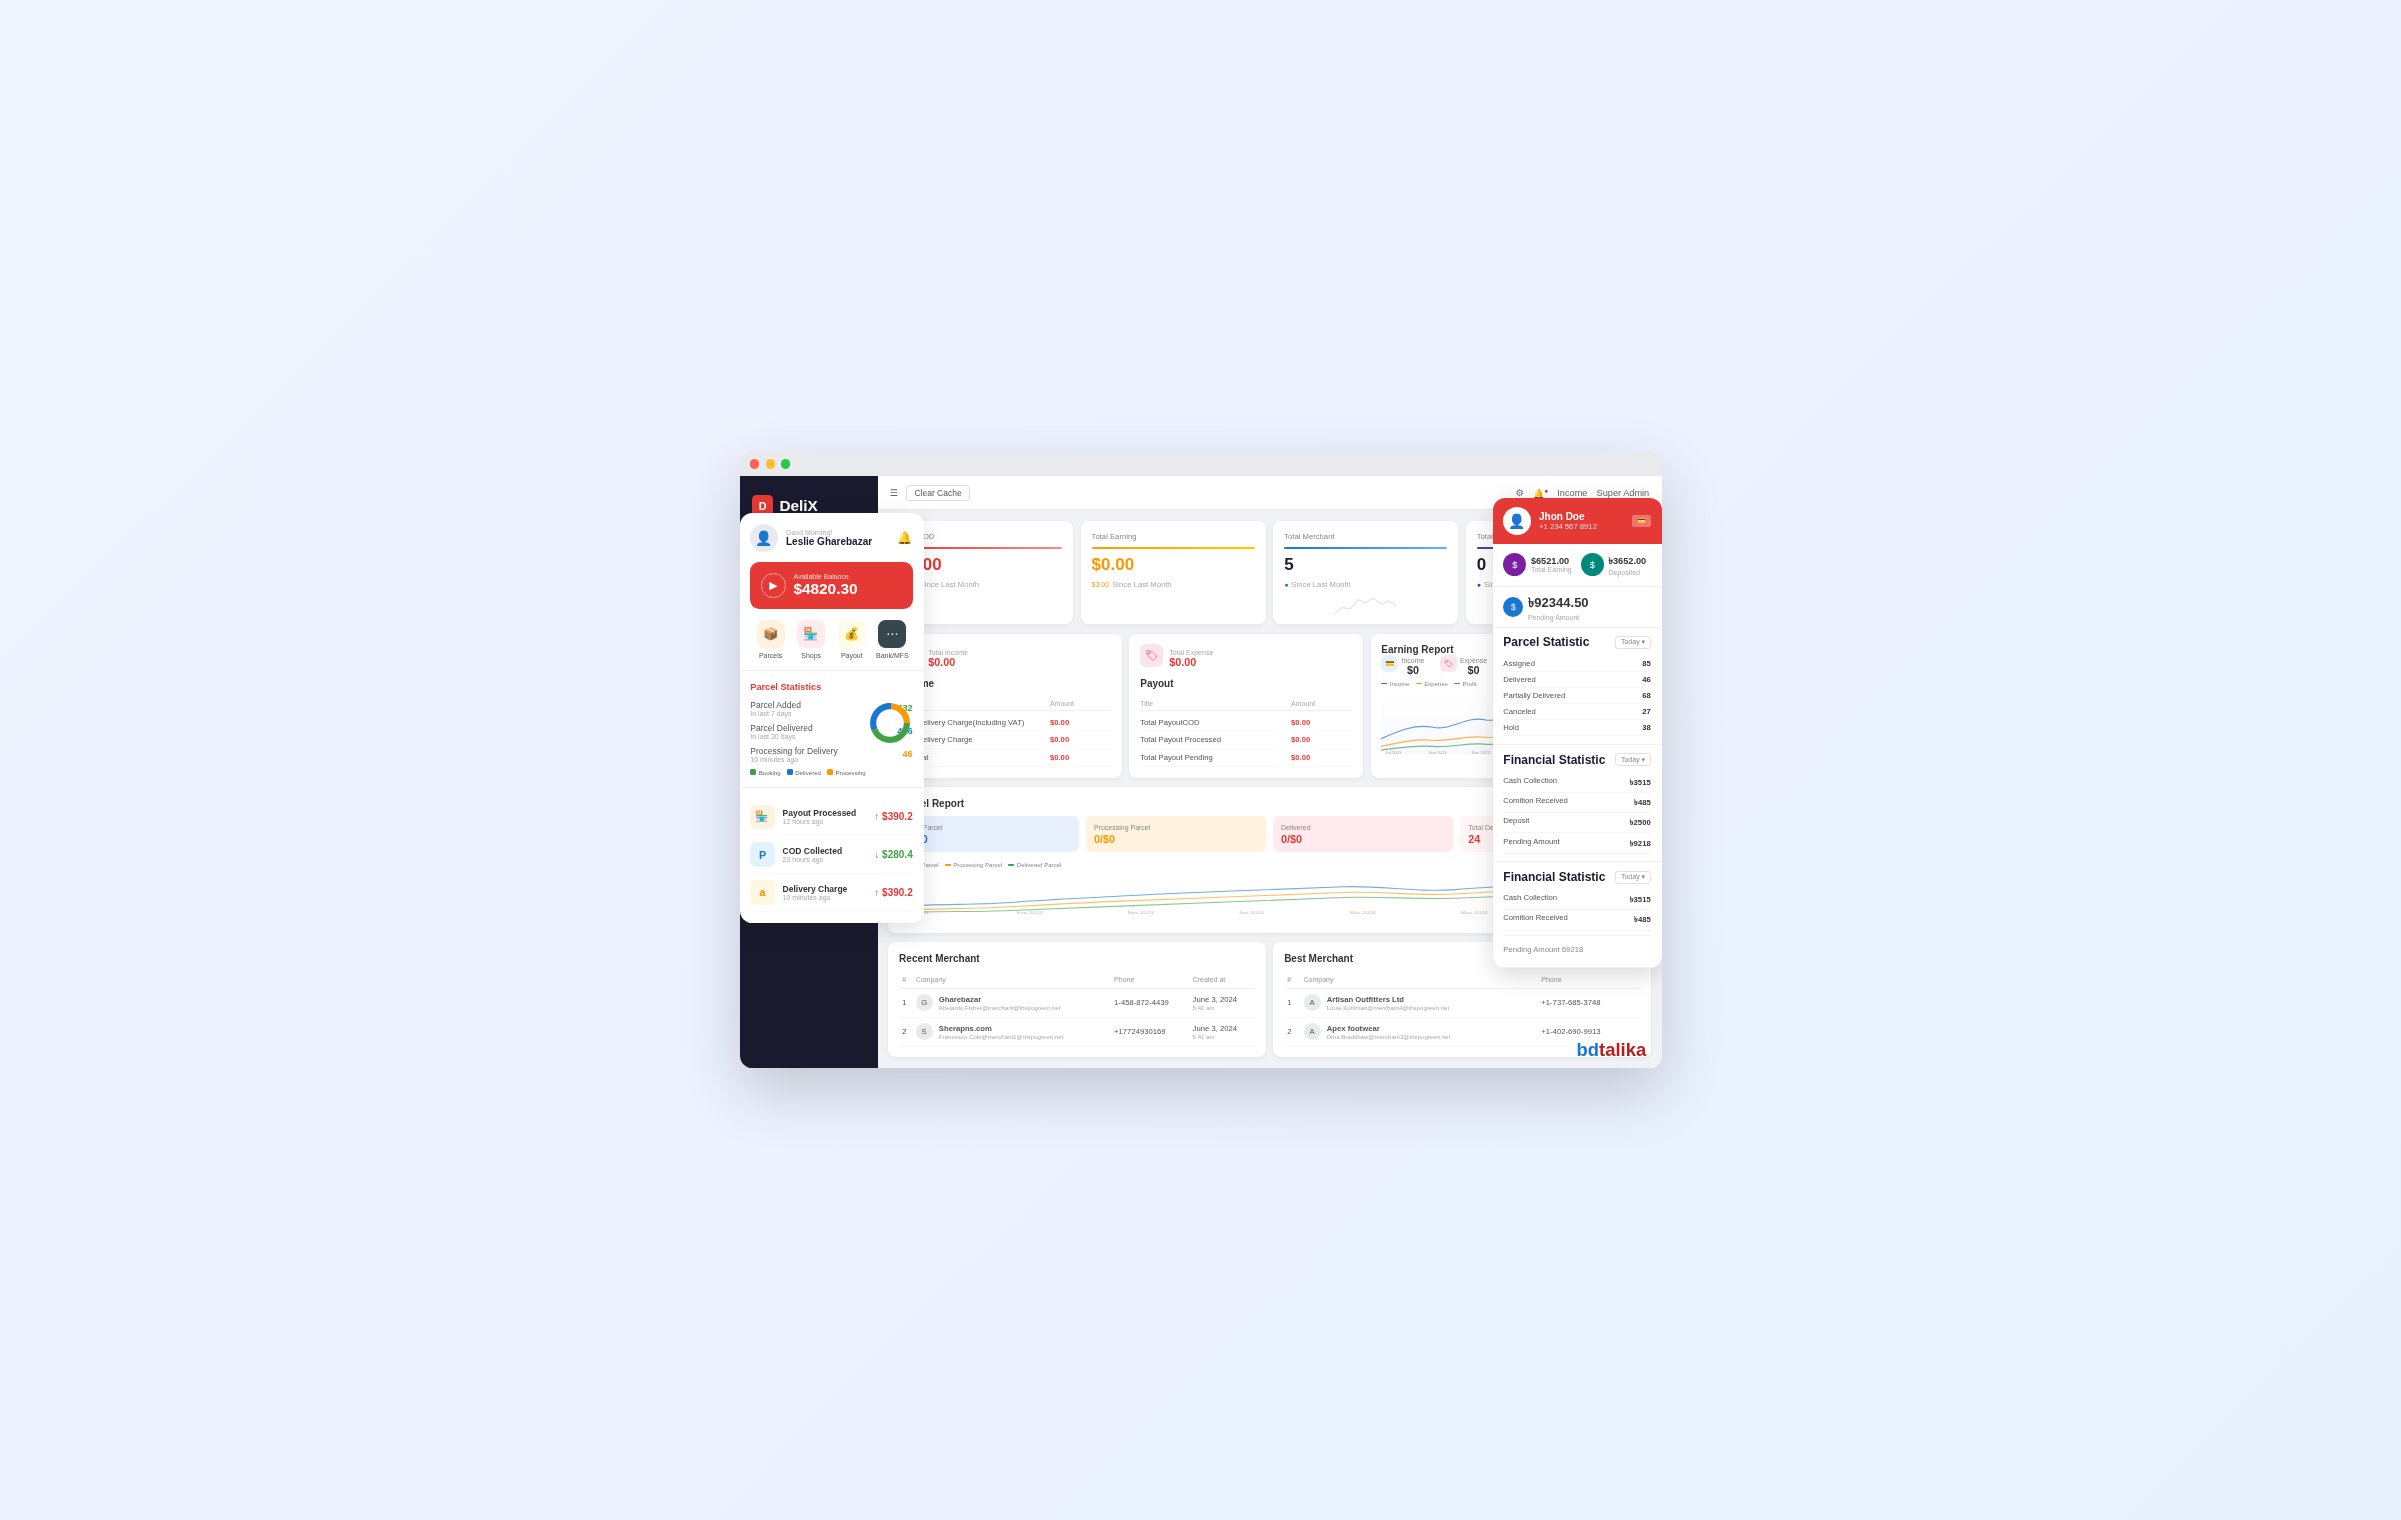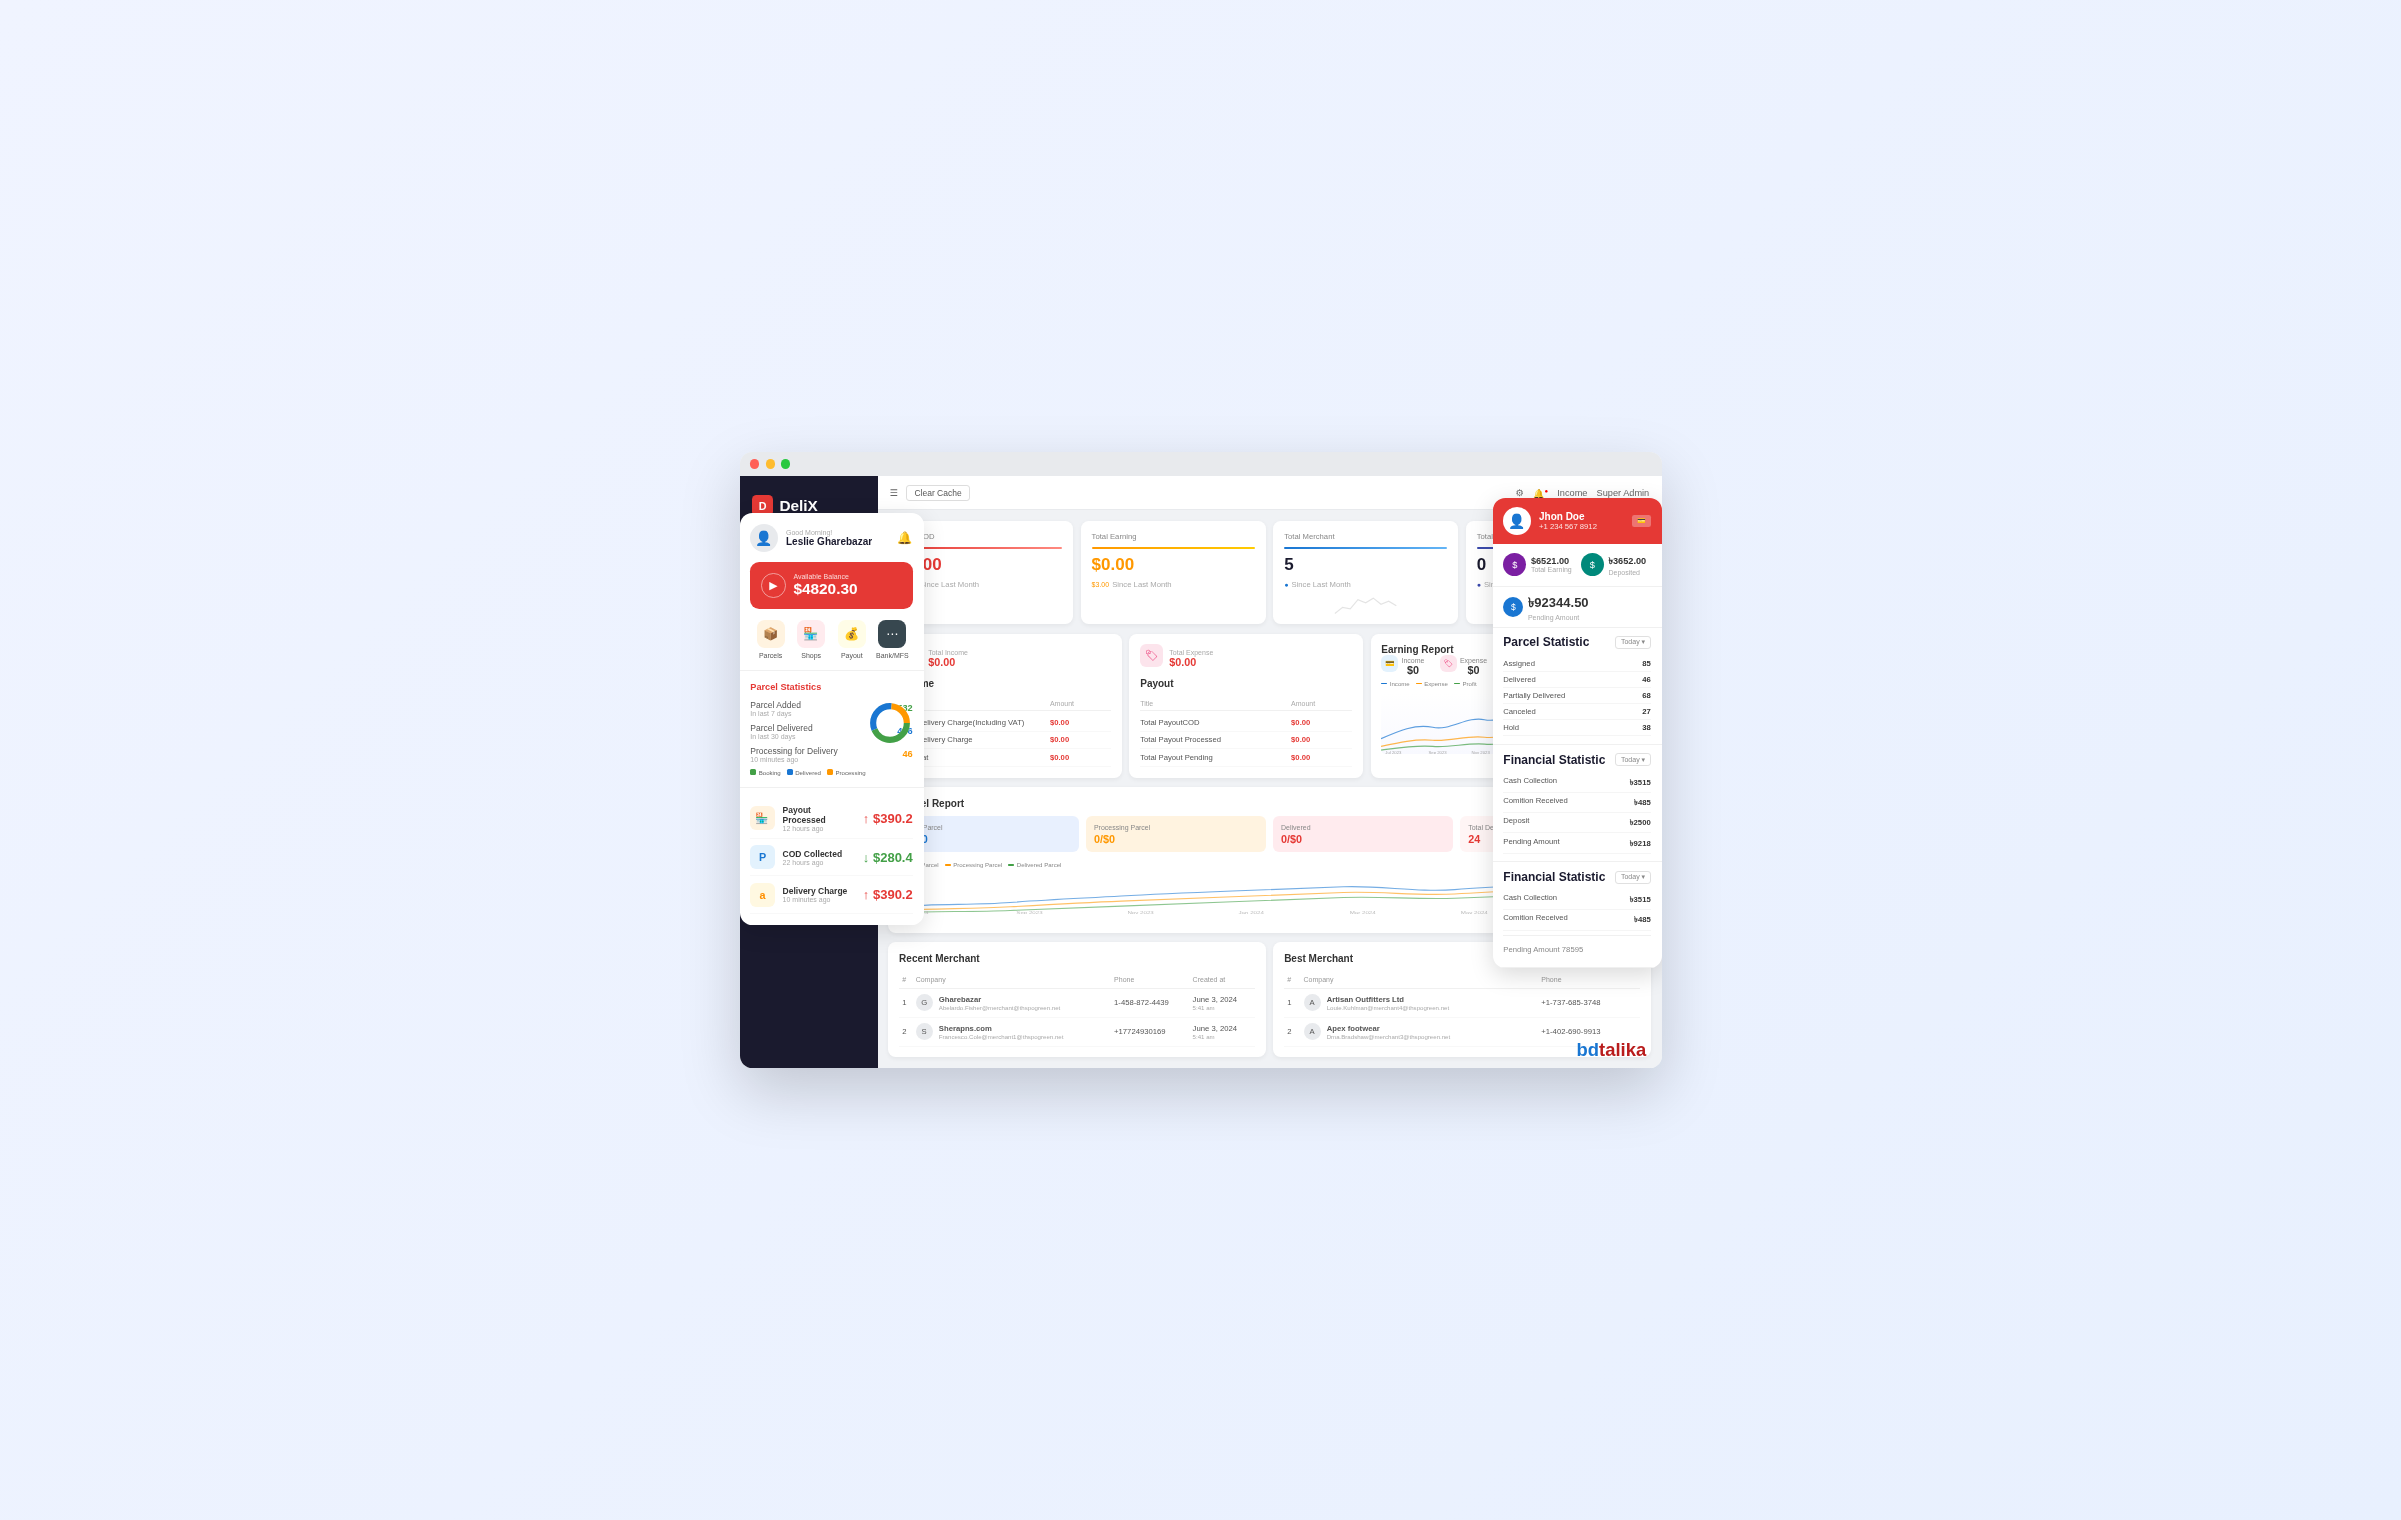--- a/index.html
+++ b/index.html
@@ -323,21 +323,21 @@
       border-bottom: 0.8px solid #f8f8f8;
     }
     .payout-icon {
       width: 24.6px; height: 24.6px; border-radius: 6.1px;
       display: flex; align-items: center; justify-content: center;
       font-size: 10.8px; flex-shrink: 0;
     }
     .payout-info { flex: 1; }
     .payout-name { font-size: 8.5px; font-weight: 600; color: #333; }
     .payout-time { font-size: 7px; color: #aaa; }
-    .payout-amount { font-size: 13px; font-weight: 700; }
+    .payout-amount { font-size: 10px; font-weight: 700; }
     .amount-up { color: #e53935; }
     .amount-down { color: #43a047; }
 
     
     .right-card {
       position: absolute;
       right: 0;
       top: 46px;
       width: 169px;
       background: white;
@@ -1031,21 +1031,21 @@
           <span>Cash Collection</span>
           <span class="stat-row-value">৳3515</span>
         </div>
         <div class="stat-row-item">
           <span>Comition Received</span>
           <span class="stat-row-value">৳485</span>
         </div>
       </div>
 
       <div style="margin-top:4.6px;padding:4.6px 0;border-top:0.8px solid #f0f0f0;">
-        <span style="font-size:7.7px;color:#888;">Pending Amount 78595</span>
+        <span style="font-size:7.7px;color:#888;">Pending Amount 69218</span>
       </div>
     </div>
   </div>
 
   <div class="bdtalika">
     <span class="bd-blue">bd</span><span class="bd-orange">talika</span>
   </div>
 </div>
 
 

